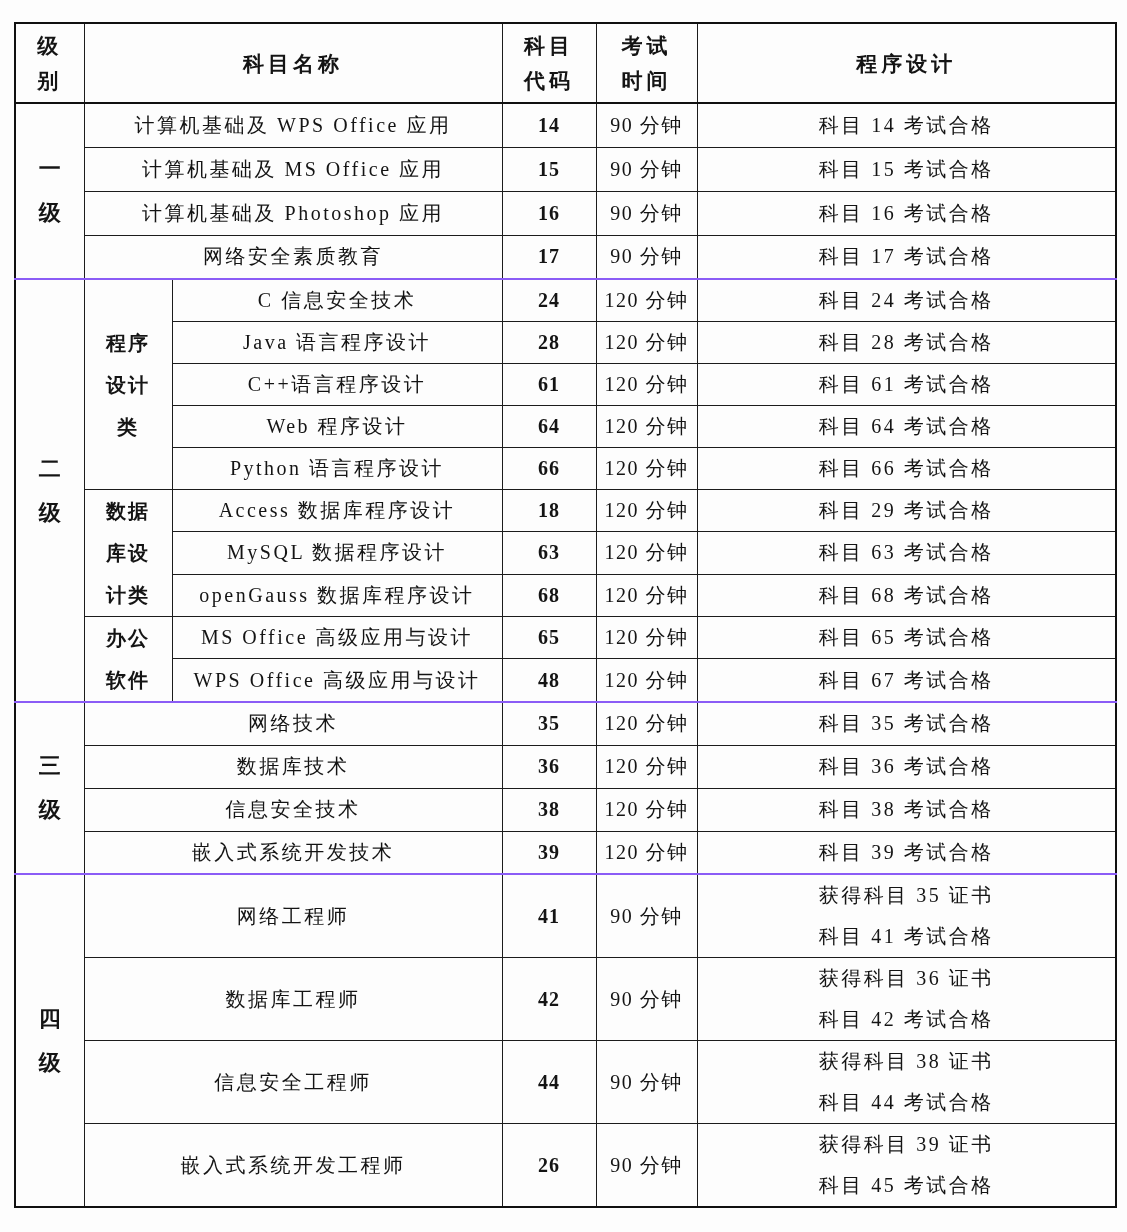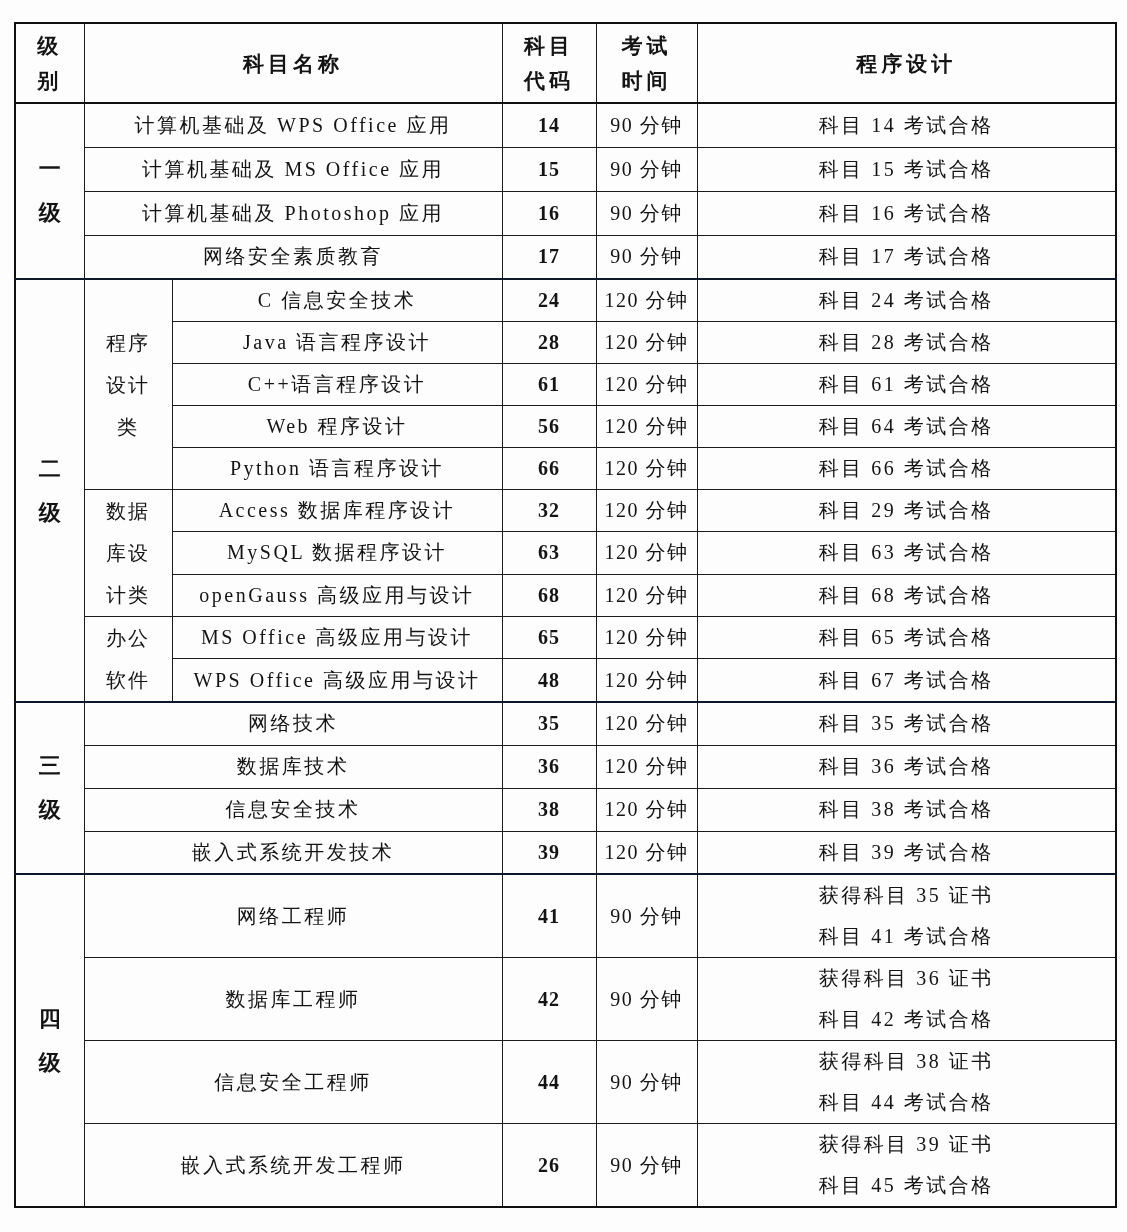--- a/index.html
+++ b/index.html
@@ -33,21 +33,21 @@
     color: #141414;
     font-family: "Liberation Serif", "DejaVu Serif", serif;
     font-size: 20px;
     letter-spacing: 2.5px;
   }
   tr.header-row { height: 80px; }
   tr.r-l1 { height: 44px; }
   tr.r-l2 { height: 42px; }
   tr.r-l3 { height: 43px; }
   tr.r-l4 { height: 83px; }
-  tr.sec-top > td { border-top: 2px solid #0f172a; }
+  tr.sec-top > td { border-top: 2px solid #8b5cf6; }
   tr.header-row > th { border-bottom: 2px solid #101010; }
 
   th {
     font-family: "Liberation Sans", "DejaVu Sans", sans-serif;
     font-weight: 600;
     font-size: 21px;
     line-height: 35px;
     letter-spacing: 4px;
     white-space: pre-line;
   }
@@ -56,20 +56,21 @@
     font-weight: 600;
     font-size: 22px;
     line-height: 44px;
     letter-spacing: 0;
     white-space: pre-line;
   }
   td.category-cell {
     line-height: 42px;
     white-space: pre-line;
     letter-spacing: 2px;
+    font-weight: bold;
   }
   td.condition-cell {
     line-height: 41px;
     white-space: pre-line;
     margin-left: 28px;
   }
   td.code-cell { letter-spacing: 1px; font-weight: bold; }
   td.time-cell { letter-spacing: 1.5px; }
 </style>
 </head>
@@ -144,48 +145,48 @@
         <td class="condition-cell">科目 28 考试合格</td>
       </tr>
       <tr class="r-l2">
         <td class="subject-cell">C++语言程序设计</td>
         <td class="code-cell">61</td>
         <td class="time-cell">120 分钟</td>
         <td class="condition-cell">科目 61 考试合格</td>
       </tr>
       <tr class="r-l2">
         <td class="subject-cell">Web 程序设计</td>
-        <td class="code-cell">56</td>
+        <td class="code-cell">64</td>
         <td class="time-cell">120 分钟</td>
         <td class="condition-cell">科目 64 考试合格</td>
       </tr>
       <tr class="r-l2">
         <td class="subject-cell">Python 语言程序设计</td>
         <td class="code-cell">66</td>
         <td class="time-cell">120 分钟</td>
         <td class="condition-cell">科目 66 考试合格</td>
       </tr>
 
       <tr class="r-l2">
         <td class="category-cell" rowspan="3">数据
 库设
 计类</td>
         <td class="subject-cell">Access 数据库程序设计</td>
-        <td class="code-cell">32</td>
+        <td class="code-cell">18</td>
         <td class="time-cell">120 分钟</td>
         <td class="condition-cell">科目 29 考试合格</td>
       </tr>
       <tr class="r-l2">
         <td class="subject-cell">MySQL 数据程序设计</td>
         <td class="code-cell">63</td>
         <td class="time-cell">120 分钟</td>
         <td class="condition-cell">科目 63 考试合格</td>
       </tr>
       <tr class="r-l2">
-        <td class="subject-cell">openGauss 高级应用与设计</td>
+        <td class="subject-cell">openGauss 数据库程序设计</td>
         <td class="code-cell">68</td>
         <td class="time-cell">120 分钟</td>
         <td class="condition-cell">科目 68 考试合格</td>
       </tr>
 
       <tr class="r-l2">
         <td class="category-cell" rowspan="2">办公
 软件</td>
         <td class="subject-cell">MS Office 高级应用与设计</td>
         <td class="code-cell">65</td>

